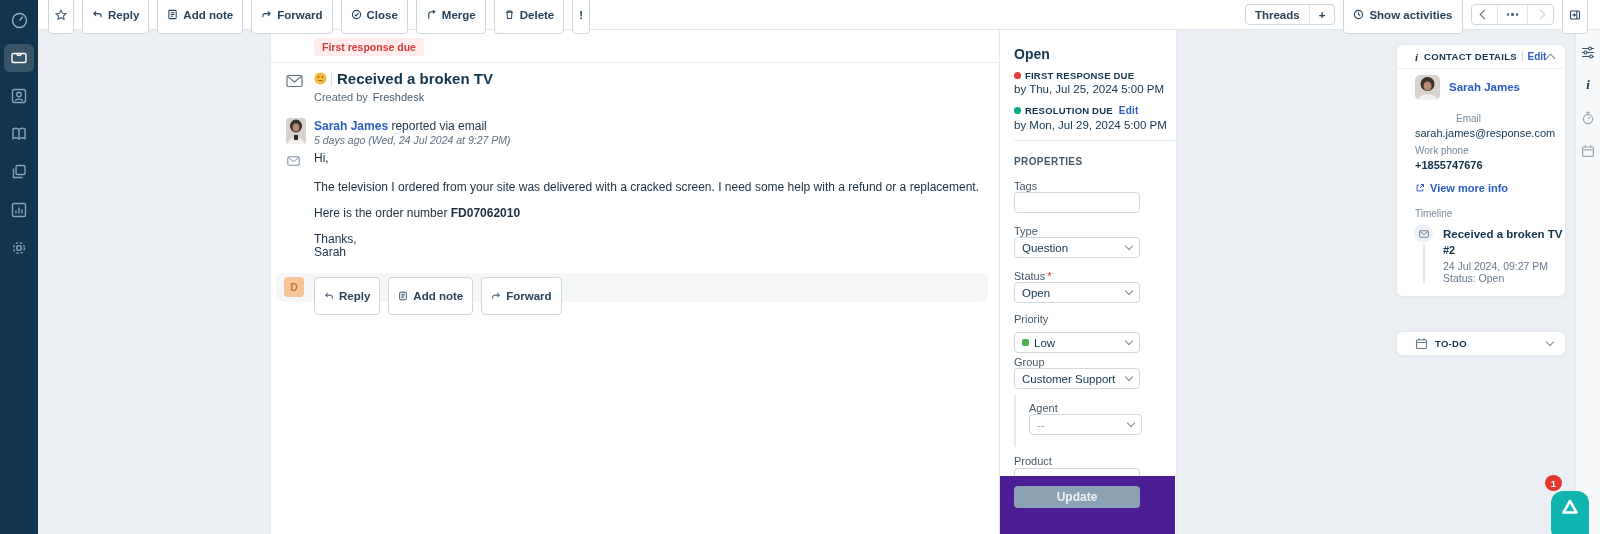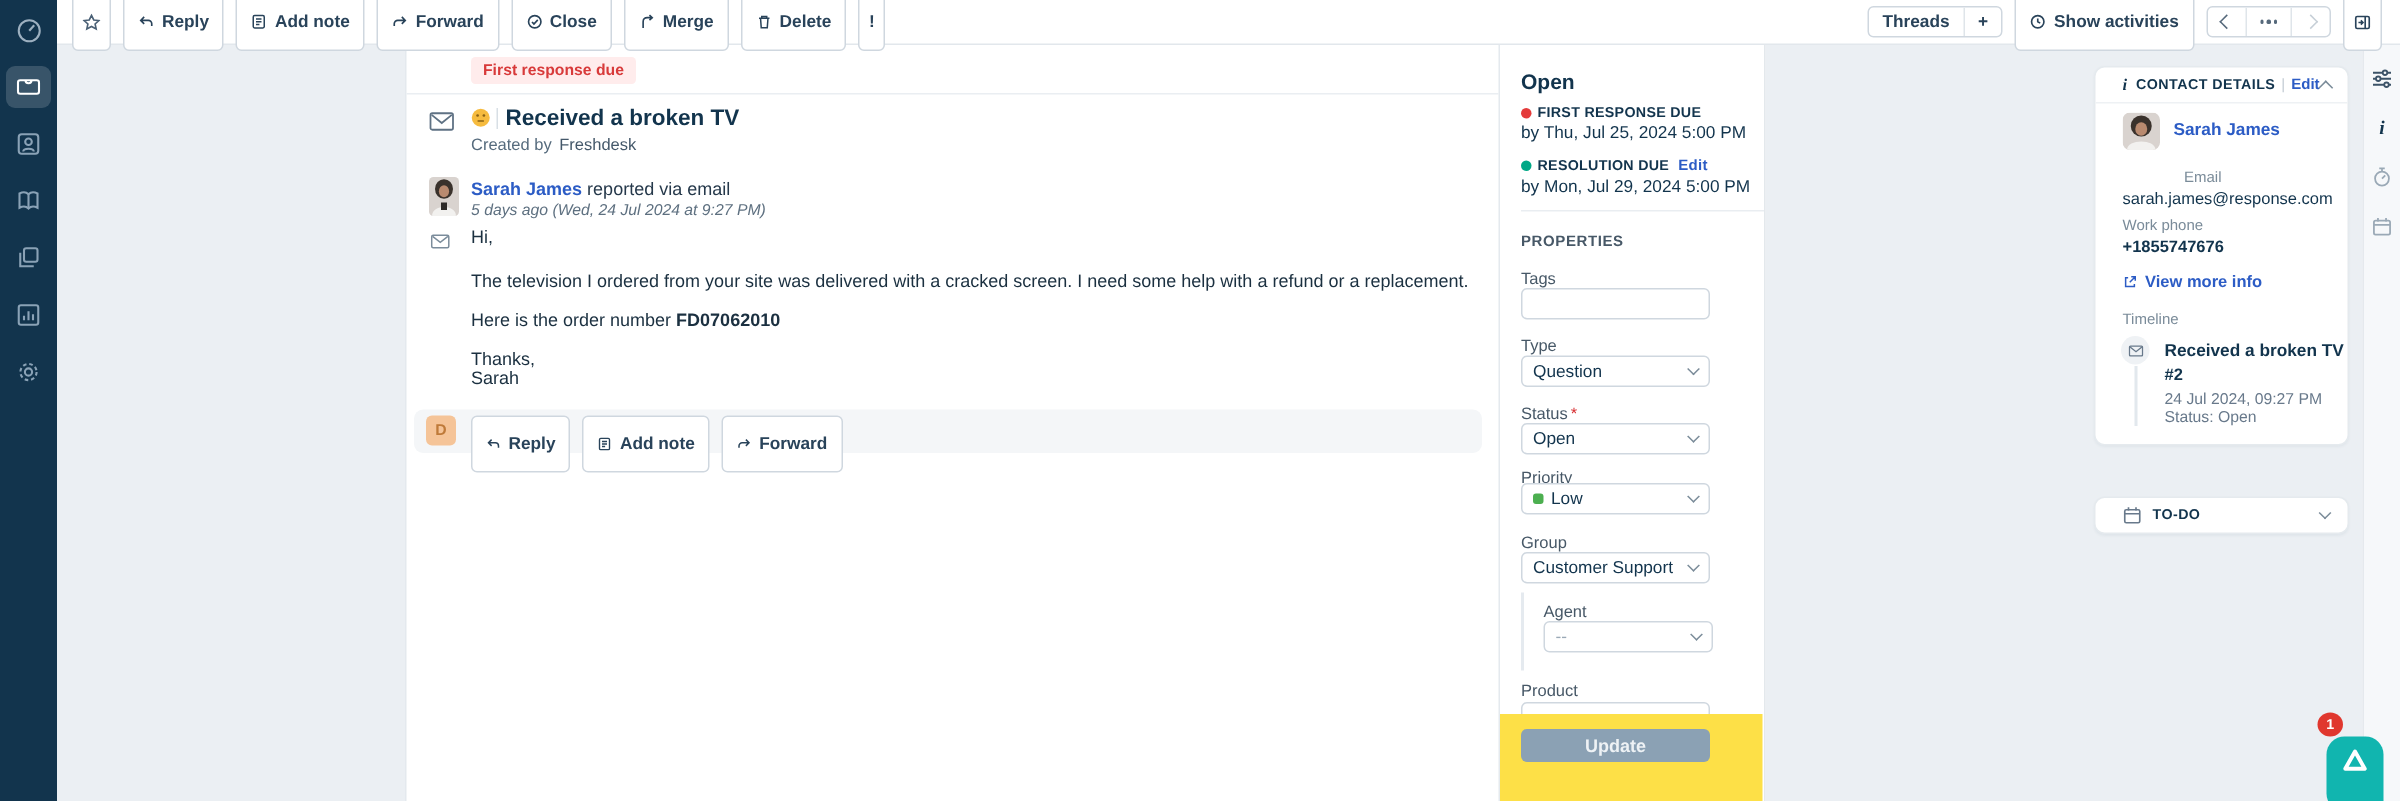--- a/index.html
+++ b/index.html
@@ -81,21 +81,21 @@
   .f-label{position:absolute;left:14px;font-size:11px;color:#475867;}
   .f-input,.f-sel{position:absolute;left:14px;width:126px;height:21px;border:1px solid #cfd7df;border-radius:4px;
           background:#fff;box-sizing:border-box;cursor:pointer;}
   .f-sel{display:flex;align-items:center;padding:0 7px;font-size:11.5px;color:#12344d;}
   .f-sel .val{flex:1;display:flex;align-items:center;gap:5px;}
   .f-sel .chev{width:5px;height:5px;border-color:#7a8b99;}
   .req{color:#d72d30;margin-left:2px;}
   .prio-sq{width:7px;height:7px;border-radius:2px;background:#4caf50;display:inline-block;}
   .agent-wrap{position:absolute;left:14px;top:365px;width:140px;height:52px;border-left:2px solid #e5eaef;}
   .muted{color:#9aa9b6;}
-  .p-footer{position:absolute;left:0;right:1px;bottom:0;height:58px;background:#fde047;}
+  .p-footer{position:absolute;left:0;right:1px;bottom:0;height:58px;background:#4c1d95;}
   .update-btn{position:absolute;left:14px;top:10px;width:126px;height:22px;background:#8ba1b4;color:#eef2f5;
               border:none;border-radius:4px;font-size:12px;font-weight:bold;display:flex;align-items:center;
               justify-content:center;cursor:pointer;font-family:"Liberation Sans",sans-serif;}
 
   
   .card{position:absolute;left:1396px;width:170px;background:#fff;border:1px solid #e5eaee;
         border-radius:7px;box-shadow:0 1px 2px rgba(18,52,77,.05);box-sizing:border-box;}
   .contact-card{top:44px;height:253px;}
   .cc-head{display:flex;align-items:center;height:23px;padding:0 11px 0 18px;border-bottom:1px solid #eef1f4;}
   .cc-i{font-family:"Liberation Serif",serif;font-style:italic;font-weight:bold;font-size:11px;color:#12344d;}
@@ -383,21 +383,21 @@
 
     <div class="f-label" style="top:240px;"><span>Status</span><span class="req">*</span></div>
     <div class="f-sel" style="top:252px;">
       <span class="val">
           <span>Open</span>
         </span>
       <i class="chev down"></i>
     </div>
 
     <div class="f-label" style="top:283px;">Priority</div>
-    <div class="f-sel" style="top:292px;gap:48px;">
+    <div class="f-sel" style="top:302px;gap:48px;">
       <span class="val">
           <span class="prio-sq"></span>
           <span>Low</span>
         </span>
       <i class="chev down"></i>
     </div>
 
     <div class="f-label" style="top:326px;">Group</div>
     <div class="f-sel" style="top:338px;">
       <span class="val">

